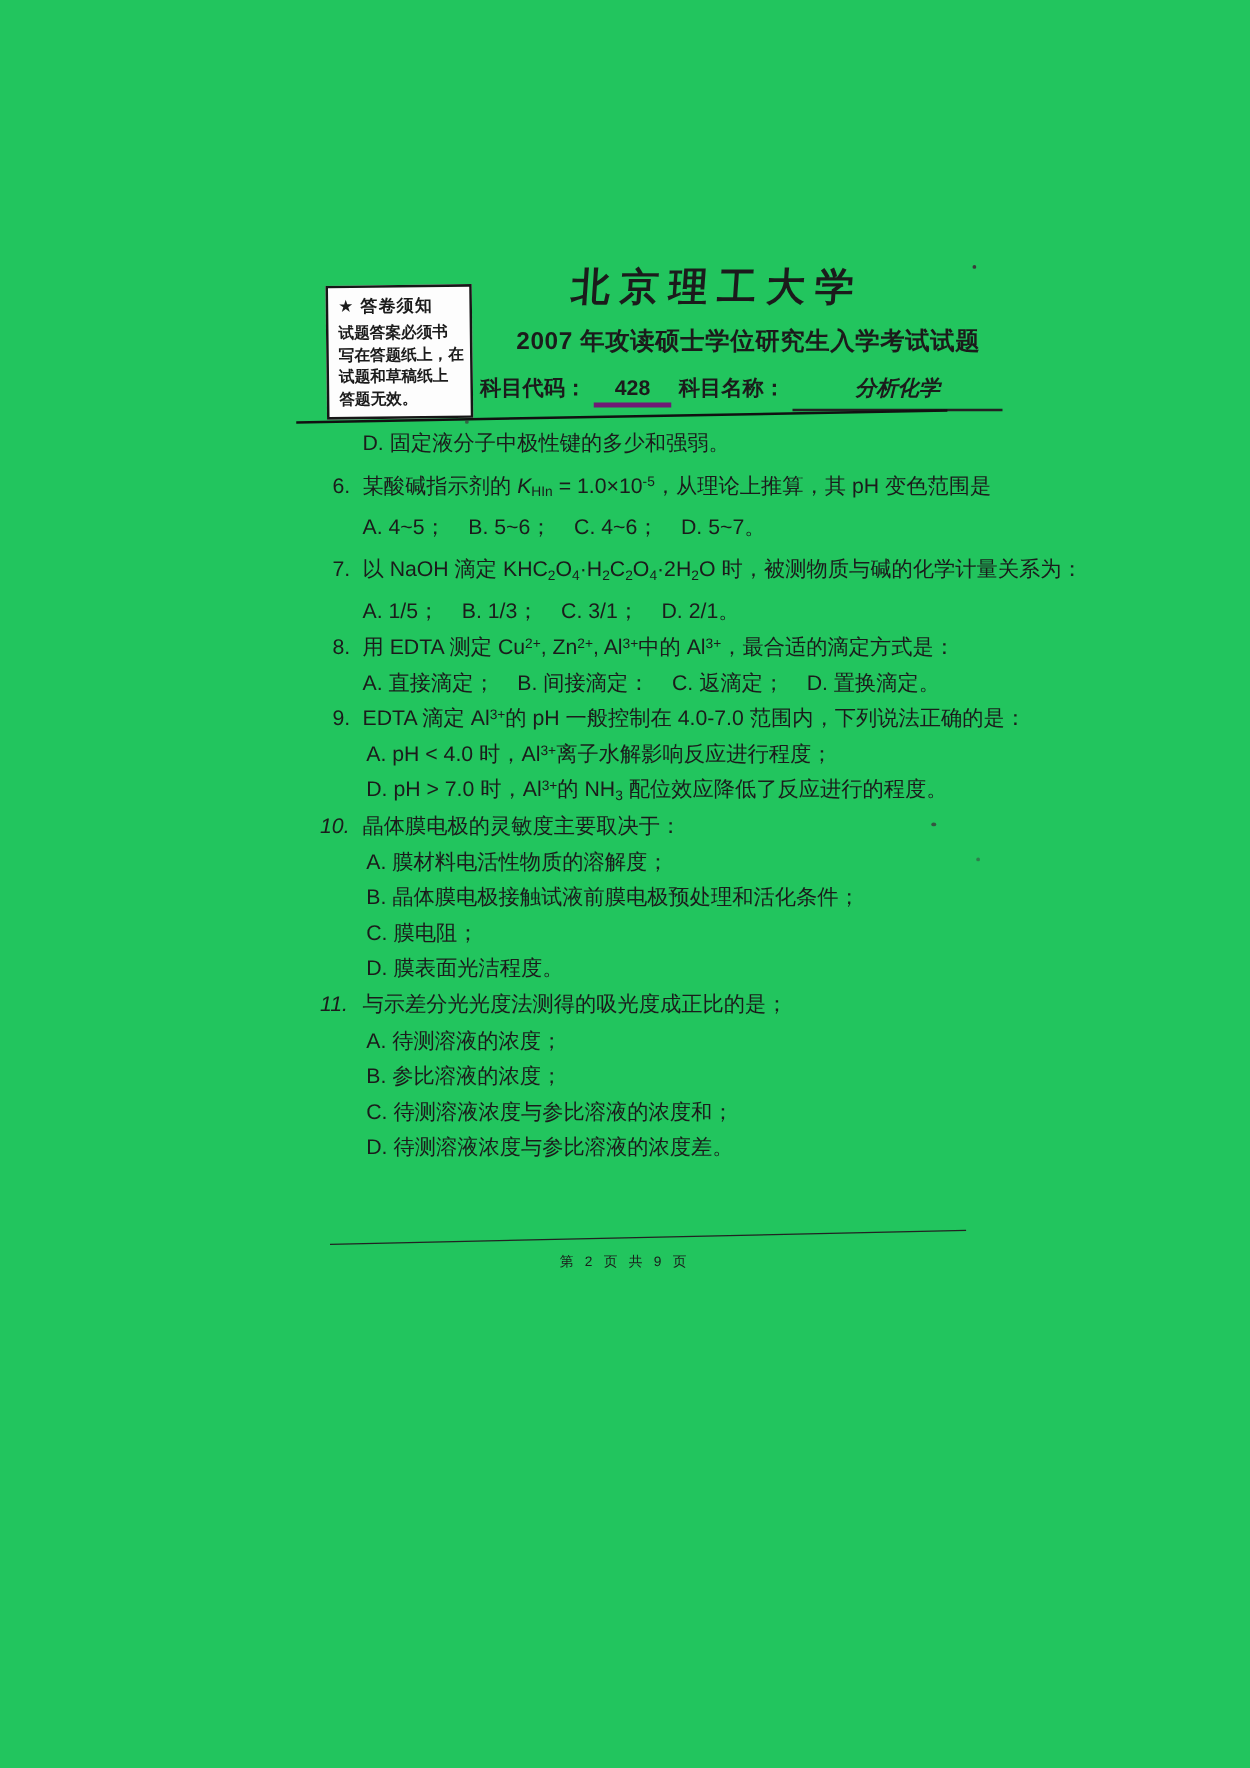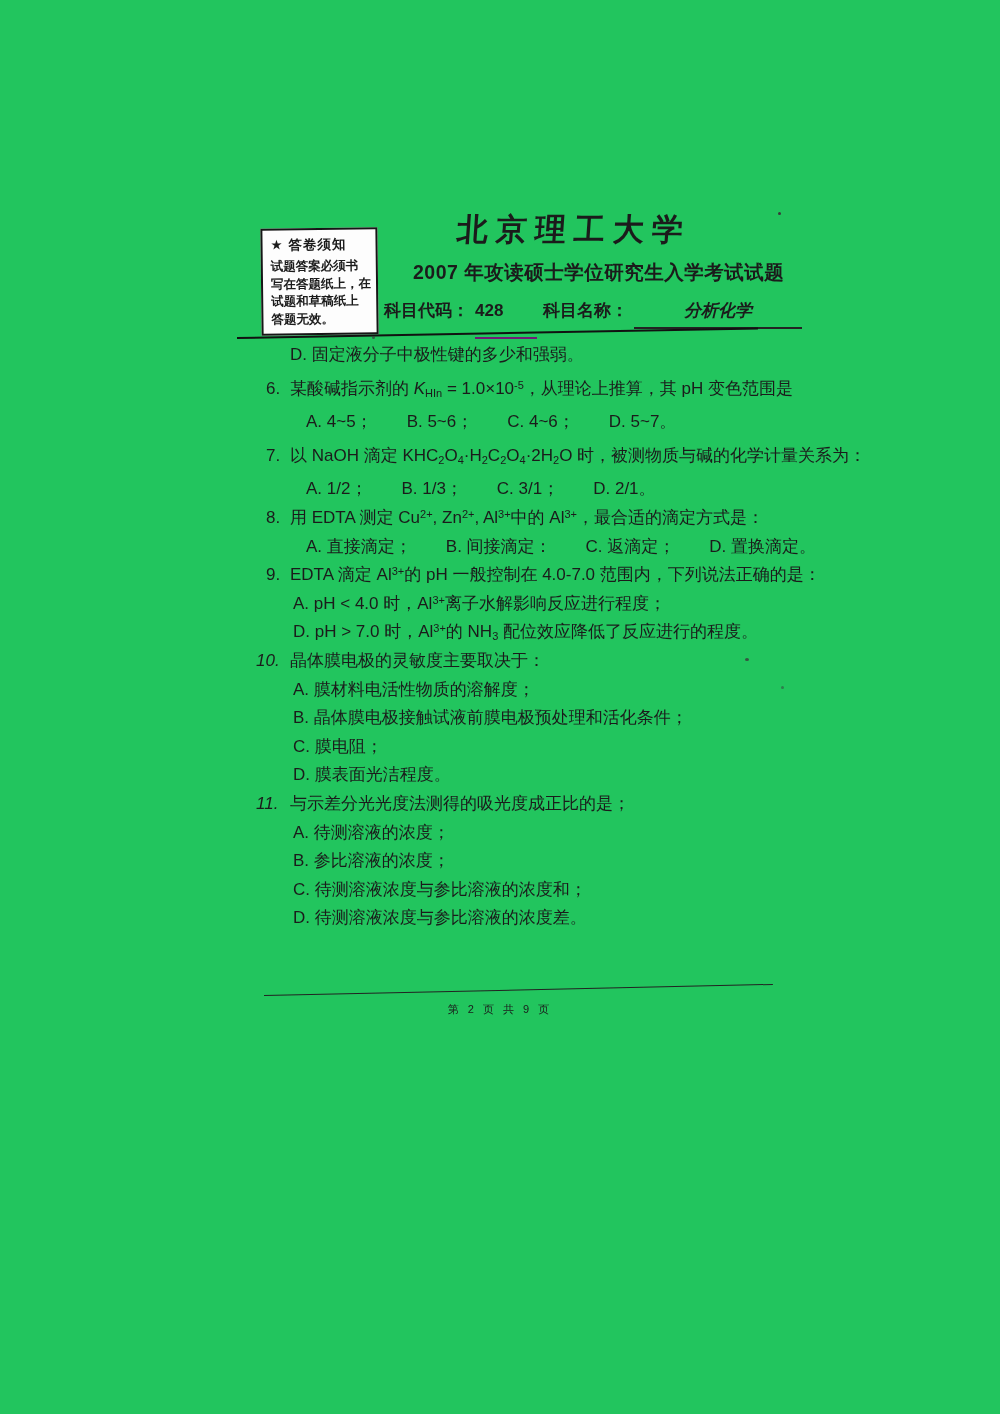--- a/index.html
+++ b/index.html
@@ -32,40 +32,40 @@
     font-family:"Liberation Serif","DejaVu Serif",serif;
   }
   .exam-subtitle{
     position:absolute;left:413px;top:259px;
     font-size:19.5px;font-weight:bold;letter-spacing:0.5px;white-space:nowrap;
   }
   .subject-line{
     position:absolute;left:384px;top:299px;
     font-size:17px;font-weight:bold;white-space:nowrap;
   }
-  .u-code{display:inline-block;width:62px;border-bottom:2px solid #701a75;padding-bottom:16px;margin:0 6px;}
+  .u-code{display:inline-block;width:62px;text-align:center;border-bottom:4px solid #701a75;padding-bottom:1px;margin:0 6px;}
   .u-name{display:inline-block;width:168px;text-align:center;border-bottom:2px solid #232323;padding-bottom:5px;margin-left:6px;font-style:italic;}
 
   .rule{position:absolute;height:0;transform-origin:left center;}
   .main-rule{left:237px;top:337px;width:521px;border-top:2.5px solid #111;transform:rotate(-1.05deg);}
   .footer-rule{left:264px;top:995px;width:509px;border-top:1.6px solid #222;transform:rotate(-1.25deg);}
 
   
   .content{
     position:absolute;left:255px;top:341px;width:600px;
     font-size:17px;line-height:28.6px;
   }
   .line{white-space:nowrap;}
   .mt{margin-top:5px;}
   .opt-carry{margin-left:35px;}
   .qnum{display:inline-block;width:24px;margin-left:11px;}
   .qnum.wide{width:34px;margin-left:1px;font-style:italic;}
   .opt{margin-left:38px;}
   .opts-inline{margin-left:35px;}
-  .iopt{margin-right:18px;margin-left:16px;}
+  .iopt{margin-right:18px;}
   sub,sup{font-size:11px;line-height:0;}
   sub{vertical-align:-3px;}
   sup{vertical-align:5px;}
 
   .footer-text{
     position:absolute;left:0;top:1002px;width:1000px;
     text-align:center;font-size:11px;letter-spacing:3px;
   }
 
   
@@ -101,21 +101,21 @@
 
     <div class="line opt-carry">D. 固定液分子中极性键的多少和强弱。</div>
 
     <div class="line mt"><span class="qnum">6.</span><span>某酸碱指示剂的 <i>K</i><sub>HIn</sub> = 1.0×10<sup>-5</sup>，从理论上推算，其 pH 变色范围是</span></div>
     <div class="line opts-inline mt">
       <span class="iopt">A. 4~5；</span><span class="iopt">B. 5~6；</span><span class="iopt">C. 4~6；</span><span class="iopt">D. 5~7。</span>
     </div>
 
     <div class="line mt"><span class="qnum">7.</span><span>以 NaOH 滴定 KHC<sub>2</sub>O<sub>4</sub>·H<sub>2</sub>C<sub>2</sub>O<sub>4</sub>·2H<sub>2</sub>O 时，被测物质与碱的化学计量关系为：</span></div>
     <div class="line opts-inline mt">
-      <span class="iopt">A. 1/2；</span><span class="iopt">B. 1/3；</span><span class="iopt">C. 3/1；</span><span class="iopt">D. 2/1。</span>
+      <span class="iopt">A. 1/5；</span><span class="iopt">B. 1/3；</span><span class="iopt">C. 3/1；</span><span class="iopt">D. 2/1。</span>
     </div>
 
     <div class="line"><span class="qnum">8.</span><span>用 EDTA 测定 Cu<sup>2+</sup>, Zn<sup>2+</sup>, Al<sup>3+</sup>中的 Al<sup>3+</sup>，最合适的滴定方式是：</span></div>
     <div class="line opts-inline">
       <span class="iopt">A. 直接滴定；</span><span class="iopt">B. 间接滴定：</span><span class="iopt">C. 返滴定；</span><span class="iopt">D. 置换滴定。</span>
     </div>
 
     <div class="line"><span class="qnum">9.</span><span>EDTA 滴定 Al<sup>3+</sup>的 pH 一般控制在 4.0-7.0 范围内，下列说法正确的是：</span></div>
     <div class="line opt">A. pH &lt; 4.0 时，Al<sup>3+</sup>离子水解影响反应进行程度；</div>
     <div class="line opt">D. pH &gt; 7.0 时，Al<sup>3+</sup>的 NH<sub>3</sub> 配位效应降低了反应进行的程度。</div>

